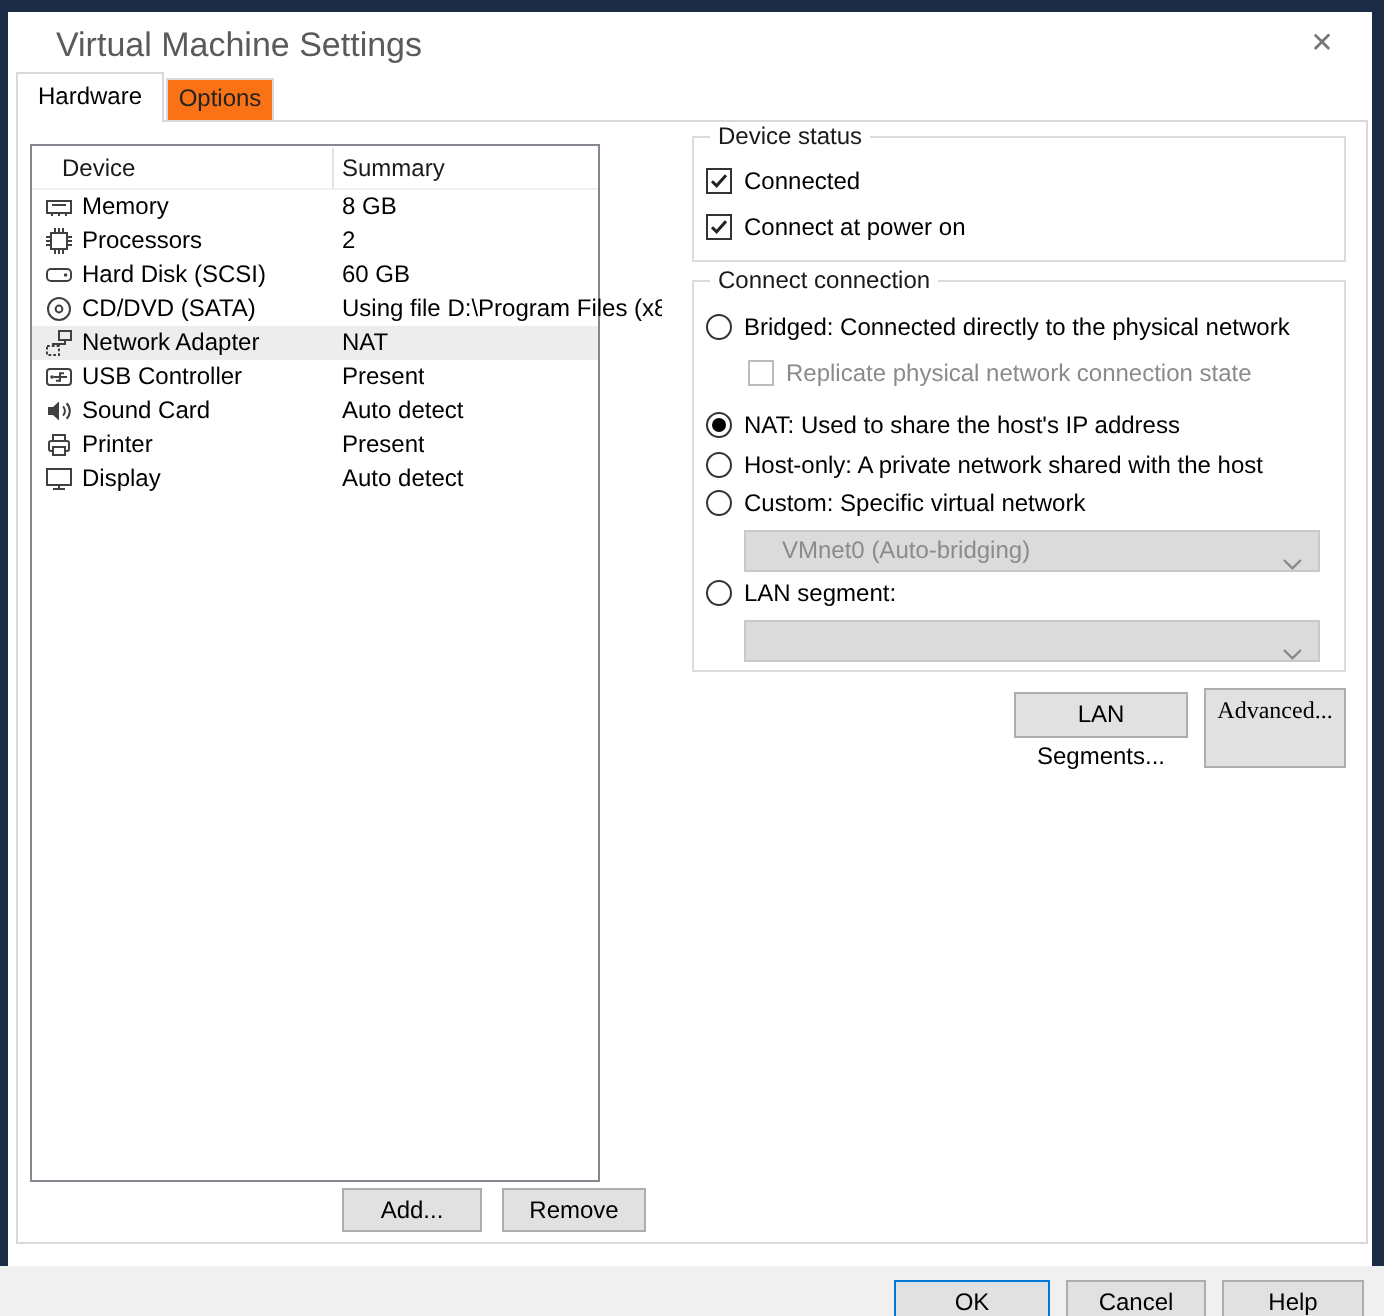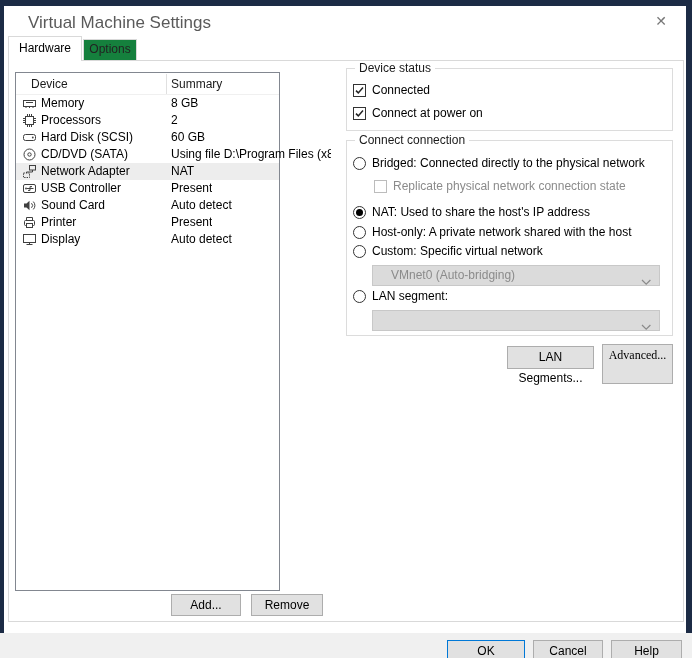--- a/index.html
+++ b/index.html
@@ -15,30 +15,30 @@
 
   .titlebar { position:absolute; left:4px; top:6px; right:6px; height:28px; background:#fff; }
   .title-text { position:absolute; left:24px; top:7px; font-size:17px; color:#5a5a5a; }
   .close-btn { position:absolute; right:14px; top:4px; width:22px; height:22px; color:#777;
                font-size:14px; text-align:center; line-height:22px; cursor:default; }
 
   .tabstrip { position:absolute; left:4px; top:34px; right:6px; height:26px; background:#fff; }
   .tab { position:absolute; border:1px solid #d9d9d9; text-align:center; }
   .tab-active { left:4px; top:2px; width:74px; height:25px; background:#fff; border-bottom:none;
                 z-index:3; line-height:23px; }
-  .tab-inactive { left:79px; top:5px; width:54px; height:32px; background:#15803d;
+  .tab-inactive { left:79px; top:5px; width:54px; height:32px; background:#f97316;
                   line-height:19px; color:#222; }
 
   .tabpage { position:absolute; left:8px; top:60px; width:676px; height:562px; background:#fff;
              border:1px solid #d9d9d9; z-index:2; }
 
   .footer { position:absolute; left:0; top:622px; width:692px; height:36px; background:#f0f0f0; z-index:1;margin-top:11px; }
 
   
-  .device-list { position:absolute; left:6px; top:11px; width:265px; height:519px;
+  .device-list { position:absolute; left:6px; top:11px; width:285px; height:519px;
                  background:#fff; border:1px solid #828790; }
   .list-header { position:relative; height:22px; border-bottom:1px solid #f0f0f0; }
   .col-device  { position:absolute; left:15px; top:4px; color:#1a1a1a; }
   .col-summary { position:absolute; left:155px; top:4px; color:#1a1a1a; }
   .col-sep { position:absolute; left:150px; top:1px; width:1px; height:20px; background:#e0e0e0; }
   .list-row { position:relative; height:17px; line-height:17px; }
   .list-row.selected { background:#ededed; }
   .row-icon { position:absolute; left:7px; top:2px; width:13px; height:13px; }
   .row-icon svg { display:block; width:13px; height:13px; }
   .row-device  { position:absolute; left:25px; top:0; white-space:nowrap; }

